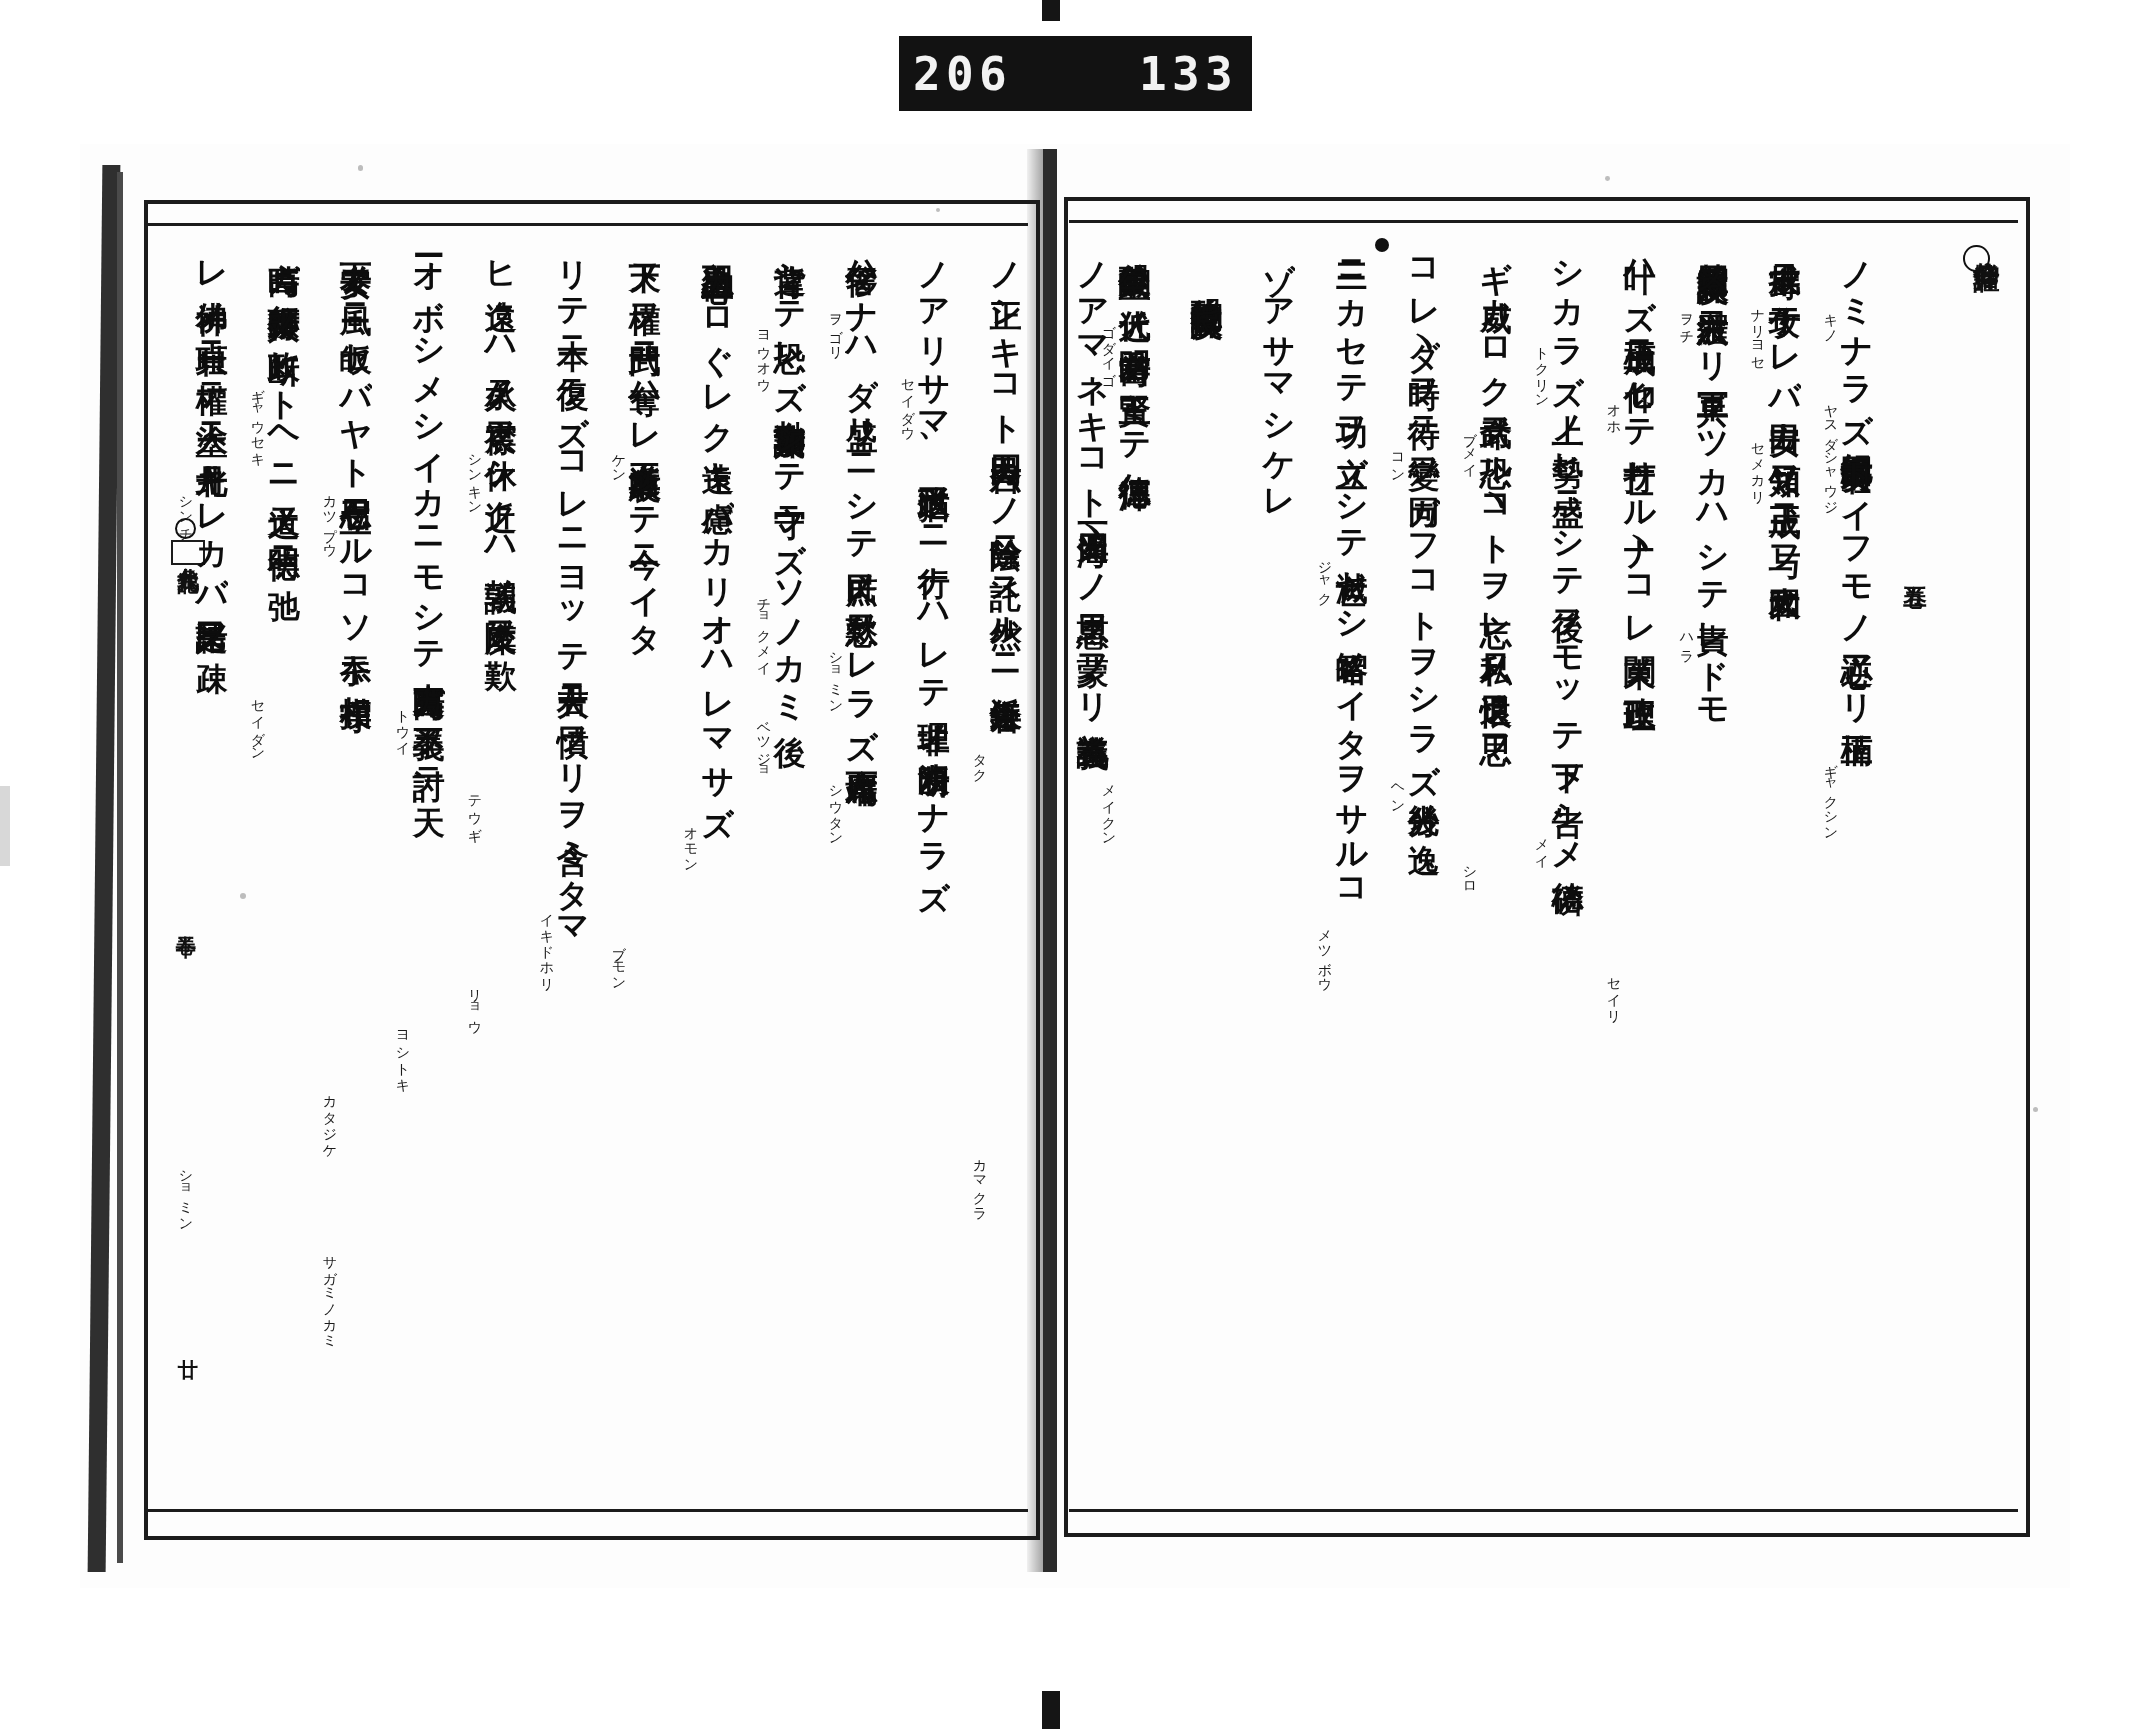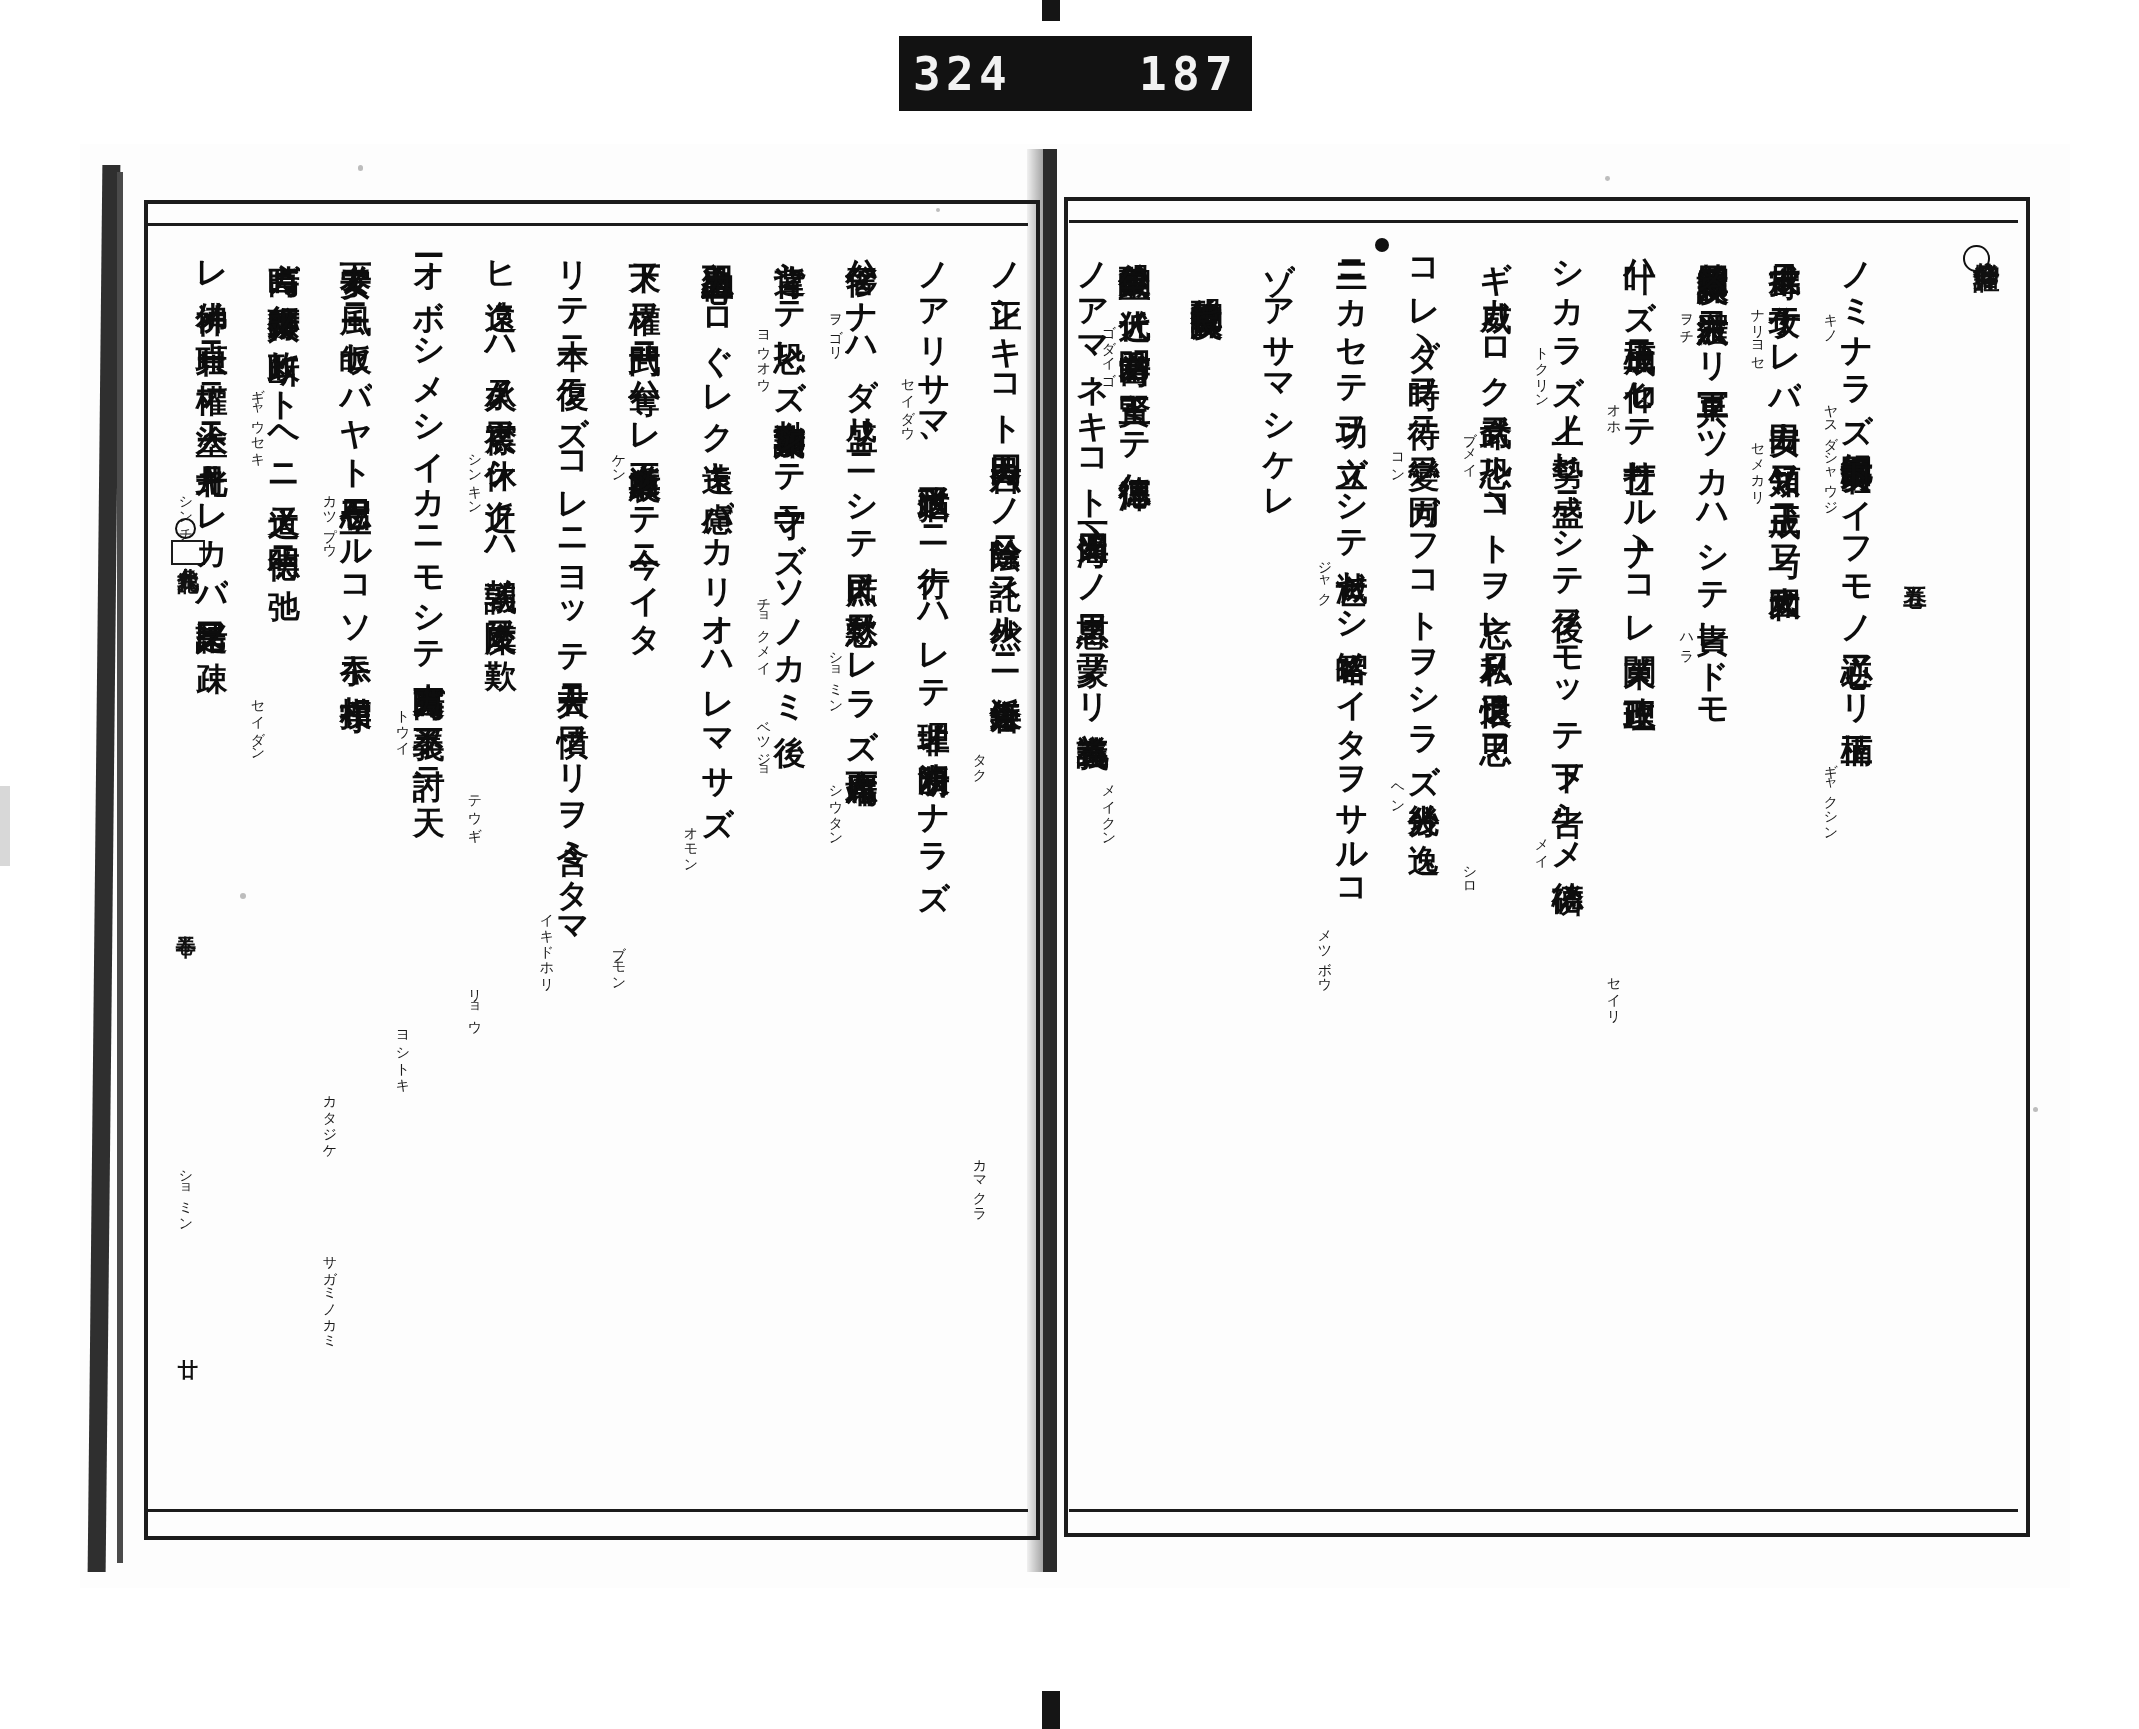--- a/index.html
+++ b/index.html
@@ -263,22 +263,22 @@
   }
 </style>
 </head>
 <body>
 
 <div class="film-tick" id="tick-top-center"></div>
 <div class="film-tick" id="tick-bottom-center"></div>
 <div class="film-tick" id="tick-left-edge"></div>
 
 <div id="film-strip">
-  <span class="num">324</span>
-  <span class="num">187</span>
+  <span class="num">206</span>
+  <span class="num">133</span>
 </div>
 
 <div id="scan">
   <div id="paper-tone"></div>
 
   <div id="binding-edge"></div>
   <div id="binding-edge2"></div>
 
   <div id="gutter-shadow"></div>
   <div id="gutter"></div>

